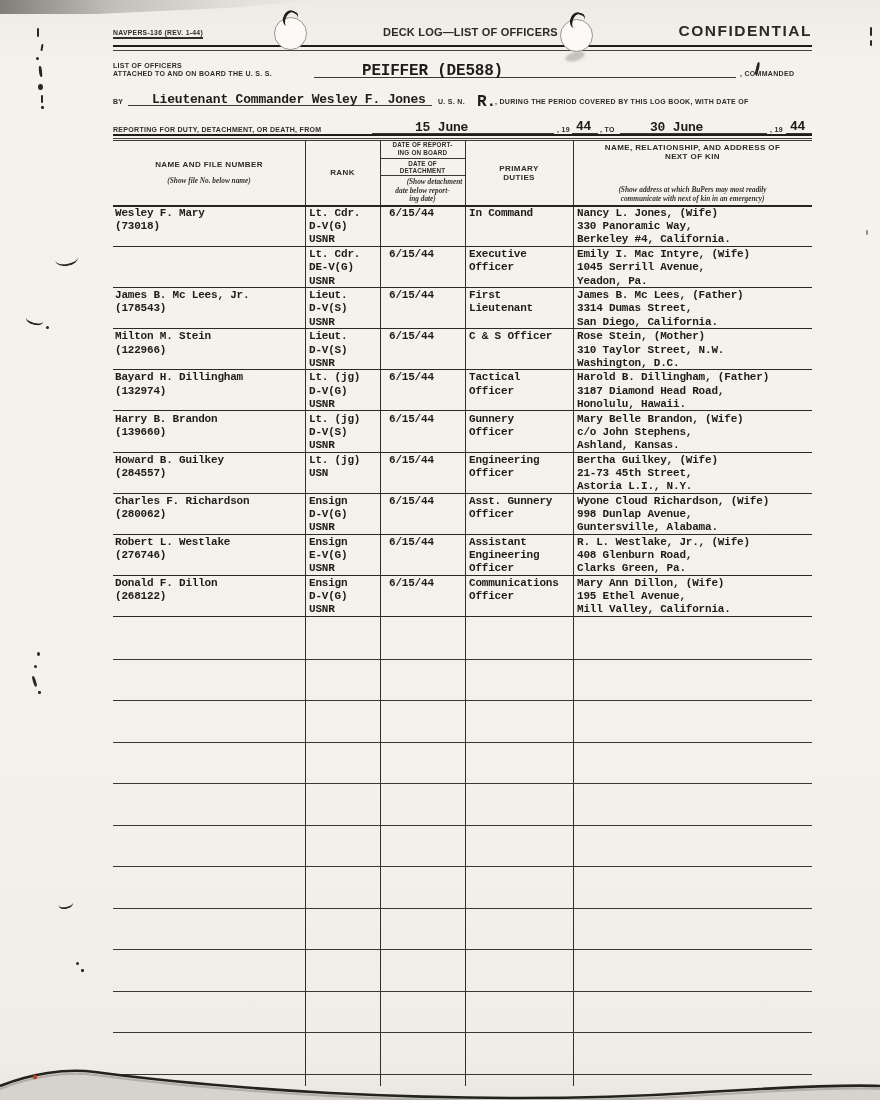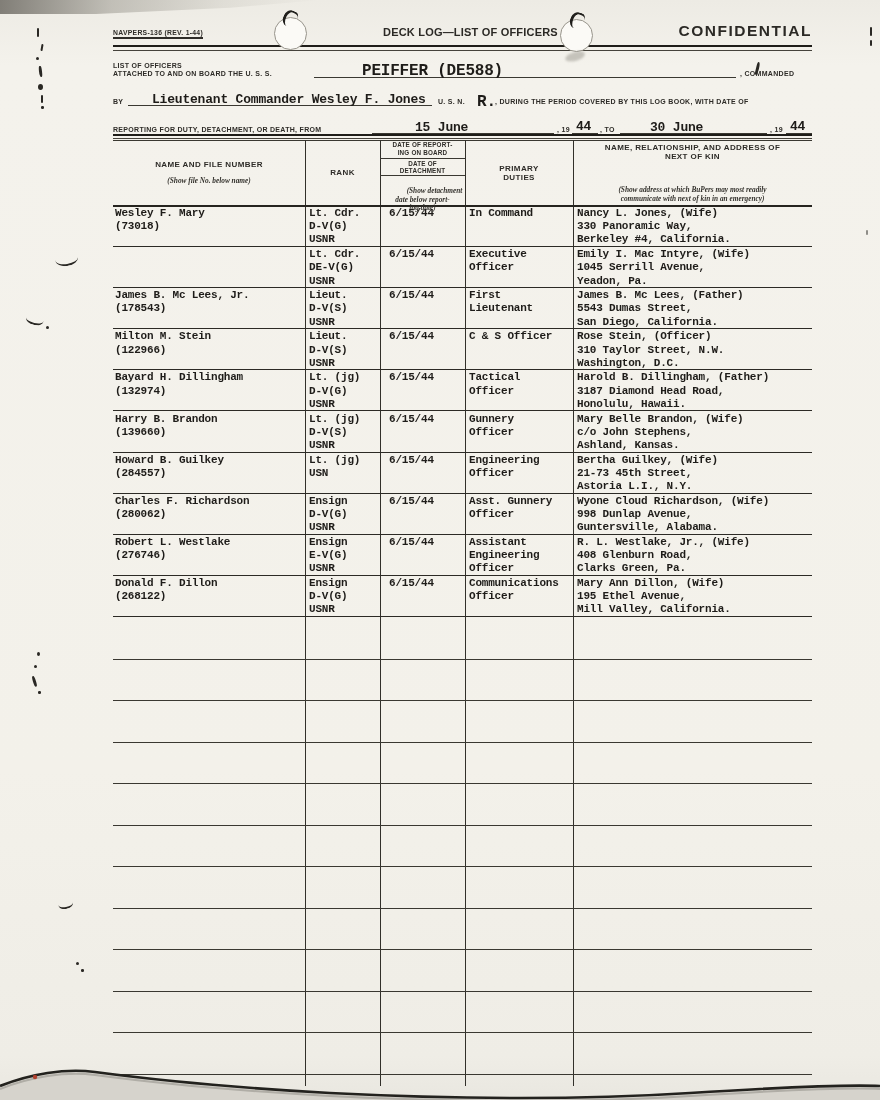--- a/index.html
+++ b/index.html
@@ -104,21 +104,21 @@
       <div class="hdr-note" style="margin-top:8px;">(Show file No. below name)</div>
     </div>
     <div class="hdr-cell" style="left:192px;width:75px;">
       <div class="hdr-main">RANK</div>
     </div>
     <div class="hdr-cell" style="left:267px;width:85px;justify-content:flex-start;padding-top:1px;box-sizing:border-box;">
       <div class="hdr-small">DATE OF REPORT-</div>
       <div class="hdr-small">ING ON BOARD</div>
       <div class="hdr-small" style="margin-top:3px;">DATE OF</div>
       <div class="hdr-small">DETACHMENT</div>
-      <div class="hdr-note" style="margin-top:12px;padding-left:24px;">(Show detachment</div>
+      <div class="hdr-note" style="margin-top:3px;padding-left:24px;">(Show detachment</div>
       <div class="hdr-note">date below report-</div>
       <div class="hdr-note">ing date)</div>
     </div>
     <div class="hdr-cell" style="left:352px;width:108px;">
       <div class="hdr-main">PRIMARY</div>
       <div class="hdr-main">DUTIES</div>
     </div>
     <div class="hdr-cell" style="left:460px;width:239px;">
       <div class="hdr-main">NAME, RELATIONSHIP, AND ADDRESS OF</div>
       <div class="hdr-main">NEXT OF KIN</div>
@@ -180,42 +180,42 @@
           </div>
           <div class="cell" style="left: 276px; width: 60px;">
             <div class="ln">6/15/44</div>
           </div>
           <div class="cell" style="left: 356px; width: 102px;">
             <div class="ln">First</div>
             <div class="ln">Lieutenant</div>
           </div>
           <div class="cell" style="left: 464px; width: 233px;">
             <div class="ln">James B. Mc Lees, (Father)</div>
-            <div class="ln">5543 Dumas Street,</div>
+            <div class="ln">3314 Dumas Street,</div>
             <div class="ln">San Diego, California.</div>
           </div>
         </div>
         <div class="row" style="top: 189.3px;">
           <div class="cell" style="left: 2px; width: 188px;">
             <div class="ln">Milton M. Stein</div>
             <div class="ln">(122966)</div>
           </div>
           <div class="cell" style="left: 196px; width: 69px;">
             <div class="ln">Lieut.</div>
             <div class="ln">D-V(S)</div>
             <div class="ln">USNR</div>
           </div>
           <div class="cell" style="left: 276px; width: 60px;">
             <div class="ln">6/15/44</div>
           </div>
           <div class="cell" style="left: 356px; width: 102px;">
             <div class="ln">C &amp; S Officer</div>
           </div>
           <div class="cell" style="left: 464px; width: 233px;">
-            <div class="ln">Rose Stein, (Officer)</div>
+            <div class="ln">Rose Stein, (Mother)</div>
             <div class="ln">310 Taylor Street, N.W.</div>
             <div class="ln">Washington, D.C.</div>
           </div>
         </div>
         <div class="row" style="top: 230.4px;">
           <div class="cell" style="left: 2px; width: 188px;">
             <div class="ln">Bayard H. Dillingham</div>
             <div class="ln">(132974)</div>
           </div>
           <div class="cell" style="left: 196px; width: 69px;">

